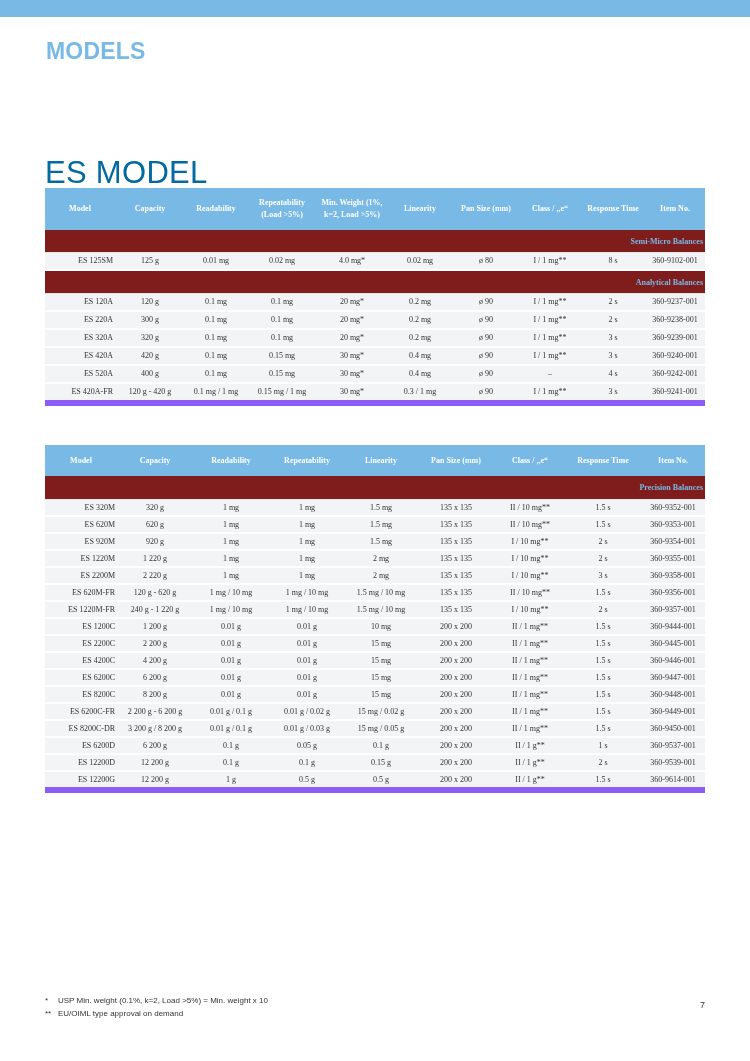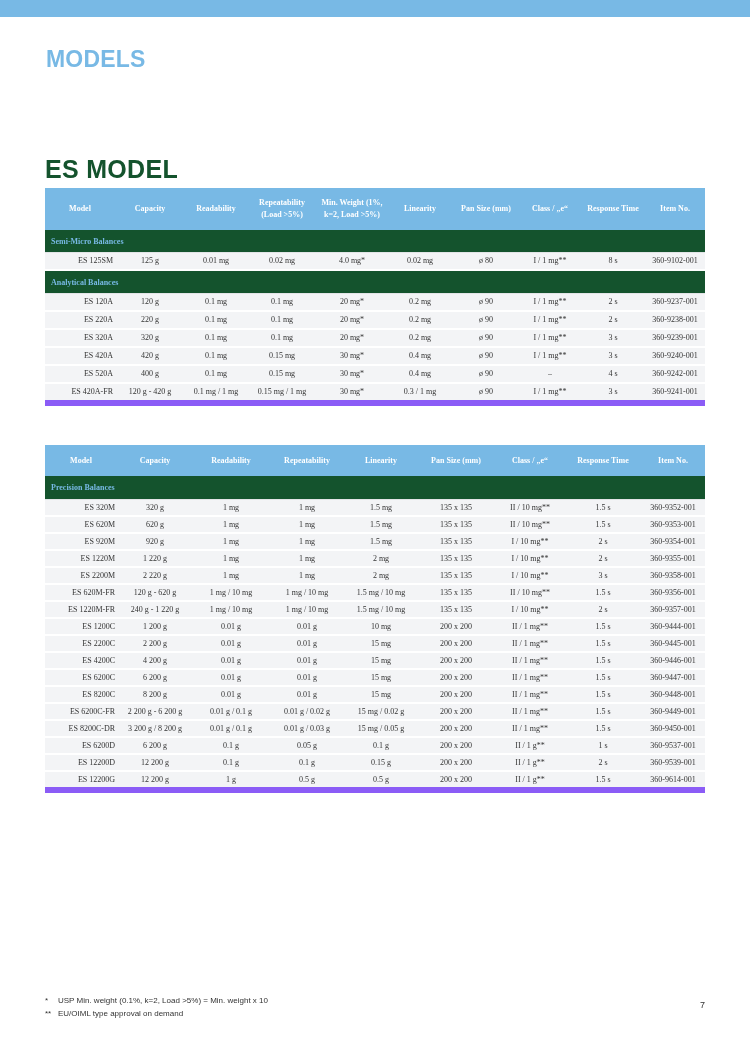--- a/index.html
+++ b/index.html
@@ -1,25 +1,25 @@
 <!DOCTYPE html>
 <html><head>
 <meta charset="utf-8">
 <style>
   html, body { margin: 0; padding: 0; background: #ffffff; }
   body { width: 750px; height: 1061px; position: relative; overflow: hidden; font-family: "Liberation Sans", sans-serif; color: #333; }
   .top-bar { position: absolute; left: 0; top: 0; width: 750px; height: 17px; background: #78b9e5; }
-  .page-title { position: absolute; left: 46px; top: 38px; font-size: 23px; font-weight: bold; color: #78b9e5; letter-spacing: 0.2px; margin-top: 8px; }
-  .section-title { position: absolute; left: 45px; top: 155px; font-size: 25px; color: #14532d; font-weight: bold; letter-spacing: 0.3px; }
+  .page-title { position: absolute; left: 46px; top: 38px; font-size: 23px; font-weight: bold; color: #78b9e5; letter-spacing: 0.2px; }
+  .section-title { position: absolute; left: 45px; top: 155px; font-size: 31px; color: #0369a1; font-weight: normal; letter-spacing: 0.3px; }
 
   table.spec { position: absolute; left: 45px; width: 660px; border-collapse: separate; border-spacing: 0; font-size: 8px; font-family: Liberation Serif, serif; }
   table.spec th { background: #78b9e5; color: #ffffff; font-weight: bold; text-align: center; padding: 0 3px; line-height: 12px; font-size: 8px; }
   table.spec td { text-align: center; padding: 0 2px; background: #f3f4f6; border-bottom: 2px solid #ffffff; color: #333; white-space: nowrap; }
   table.spec td.model { text-align: right; padding-left: 6px; }
-  table.spec tr.group td { background: #14532d; color: #78b9e5; font-weight: bold; text-align: left; padding-left: 6px; border-bottom: 1px solid #e2e4e7; }
+  table.spec tr.group td { background: #7f1d1d; color: #78b9e5; font-weight: bold; text-align: right; padding-left: 6px; border-bottom: 1px solid #e2e4e7; }
   table.spec tbody tr:last-child td { border-bottom: 6px solid #8b5cf6; }
 
   #table1 { top: 188px; }
   #table1 thead th { height: 42px; }
   #table1 tr.group td { height: 22px; }
   #table1 tr.row td { height: 16px; line-height: 16px; }
   #table1 tr.row.tall td { height: 30px; line-height: 13px; }
 
   #table2 { top: 445px; }
   #table2 thead th { height: 31px; }
@@ -91,21 +91,21 @@
         <td>0.1 mg</td>
         <td>20 mg*</td>
         <td>0.2 mg</td>
         <td>ø 90</td>
         <td>I / 1 mg**</td>
         <td>2 s</td>
         <td>360-9237-001</td>
       </tr>
       <tr class="row">
         <td class="model">ES 220A</td>
-        <td>220 g</td>
+        <td>300 g</td>
         <td>0.1 mg</td>
         <td>0.1 mg</td>
         <td>20 mg*</td>
         <td>0.2 mg</td>
         <td>ø 90</td>
         <td>I / 1 mg**</td>
         <td>2 s</td>
         <td>360-9238-001</td>
       </tr>
       <tr class="row">

